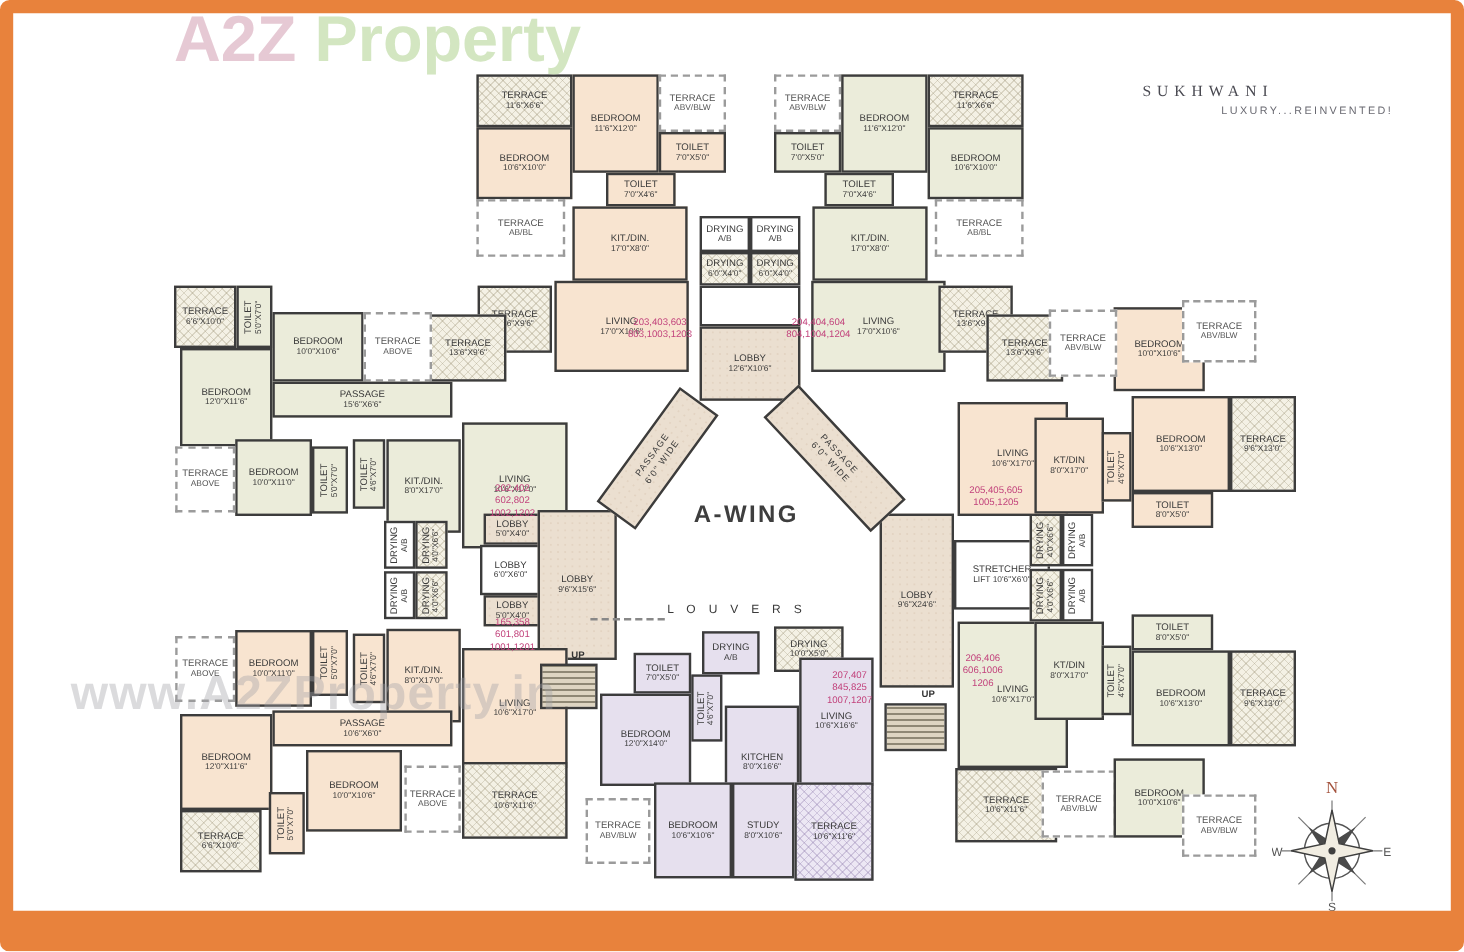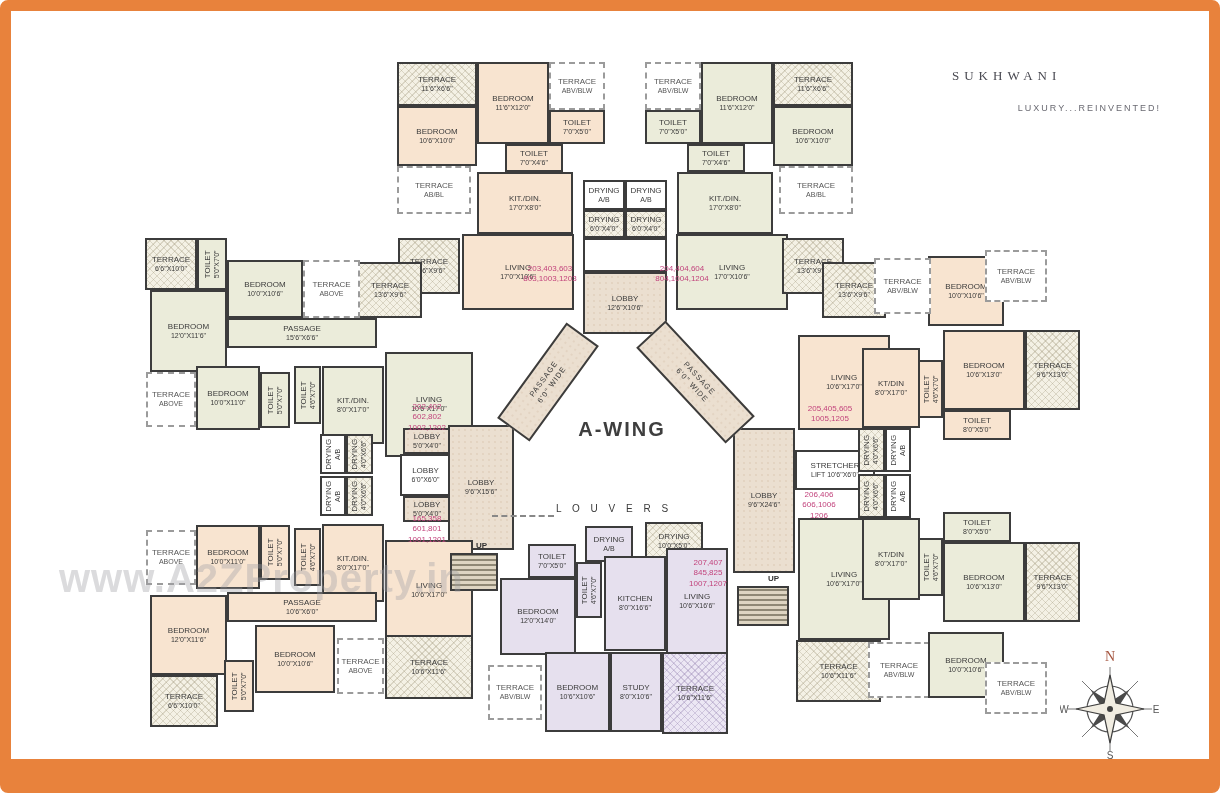--- a/index.html
+++ b/index.html
@@ -12,21 +12,21 @@
   .title sup{font-size:10px;}
   
   .logo{position:absolute;left:930px;top:68px;width:235px;z-index:4;text-align:center;
         font-family:"Liberation Serif", serif;color:#45454d;}
   .sukhwani{font-size:13px;letter-spacing:5px;text-align:left;padding-left:22px;color:#4a4a52;}
   .celaeno{font-size:29px;letter-spacing:7px;display:flex;align-items:flex-end;justify-content:center;height:36px;}
   .logo-a{position:relative;display:inline-block;width:28px;height:30px;margin:0 3px;}
   .logo-a svg{position:absolute;left:0;bottom:2px;}
   .logo-sun{position:absolute;left:-3px;top:-27px;width:34px;height:34px;border-radius:50%;
             background:linear-gradient(180deg,#31a7d6 0%,#5f7cc0 55%,#8a5ca1 100%);}
-  .tagline{font-size:9px;letter-spacing:2px;color:#6a6a72;text-align:right;padding-right:4px;margin-top:19px;
+  .tagline{font-size:9px;letter-spacing:2px;color:#6a6a72;text-align:right;padding-right:4px;margin-top:3px;
            font-family:"Liberation Sans", sans-serif;}
   
   .wm-top{position:absolute;left:145px;top:2px;font-size:54px;font-weight:bold;z-index:6;white-space:nowrap;
           font-family:"Liberation Sans", sans-serif;}
   .wm-a2z{color:rgba(222,183,198,0.75);}
   .wm-prop{color:rgba(193,219,167,0.70);}
   .wm-mid{position:absolute;left:59px;top:556px;font-size:40px;font-weight:bold;color:rgba(160,160,165,0.38);
           z-index:6;letter-spacing:1px;white-space:nowrap;}
   
   .room{position:absolute;border:2px solid #3c3c3c;box-sizing:border-box;display:flex;align-items:center;
@@ -68,20 +68,21 @@
   .uplbl{position:absolute;font-size:8px;font-weight:bold;color:#333;z-index:3;}
   #up-left{left:476px;top:541px;}
   #up-right{left:768px;top:574px;}
   .compass{position:absolute;left:1060px;top:645px;z-index:4;}
 </style>
 </head>
 <body>
 
 <div class="page">
 
+  <div class="wm-top"><span class="wm-a2z">A2Z</span>&nbsp;<span class="wm-prop">Property</span></div>
   <div class="wm-mid">www.A2ZProperty.in</div>
 
 
   <div class="logo">
     <div class="sukhwani">SUKHWANI</div>
     <div class="tagline">LUXURY...REINVENTED!</div>
   </div>
 
   <div id="rooms">
       <div class="room fill-hatch" style="left: 397px; top: 62px; width: 80px; height: 44px;">
@@ -467,21 +468,21 @@
           <div class="rlabel">TOILET</div>
           <div class="rdims">7'0"X5'0"</div>
         </div>
       </div>
       <div class="room fill-lav vert" style="left: 576px; top: 562px; width: 26px; height: 56px;">
         <div class="rwrap">
           <div class="rlabel">TOILET</div>
           <div class="rdims">4'6"X7'0"</div>
         </div>
       </div>
-      <div class="room fill-lav" style="left: 604px; top: 556px; width: 62px; height: 95px;">
+      <div class="room fill-lav" style="left: 604px; top: 588px; width: 62px; height: 95px;">
         <div class="rwrap">
           <div class="rlabel">KITCHEN</div>
           <div class="rdims">8'0"X16'6"</div>
         </div>
       </div>
       <div class="room fill-lav" style="left: 666px; top: 548px; width: 62px; height: 107px;">
         <div class="rwrap">
           <div class="rlabel">LIVING</div>
           <div class="rdims">10'6"X16'6"</div>
         </div>
@@ -515,21 +516,21 @@
           <div class="rlabel">TERRACE</div>
           <div class="rdims">10'6"X11'6"</div>
         </div>
       </div>
       <div class="room fill-tan" style="left: 733px; top: 428px; width: 62px; height: 145px;">
         <div class="rwrap">
           <div class="rlabel">LOBBY</div>
           <div class="rdims">9'6"X24'6"</div>
         </div>
       </div>
-      <div class="room fill-white" style="left: 795px; top: 450px; width: 80px; height: 40px;">
+      <div class="room fill-white" style="left: 795px; top: 450px; width: 80px; height: 58px;">
         <div class="rwrap">
           <div class="rlabel">STRETCHER</div>
           <div class="rdims">LIFT 10'6"X6'0"</div>
         </div>
       </div>
       <div class="room fill-hatch vert" style="left: 858px; top: 428px; width: 27px; height: 44px;">
         <div class="rwrap">
           <div class="rlabel">DRYING</div>
           <div class="rdims">4'0"X6'6"</div>
         </div>
@@ -683,21 +684,21 @@
       </div>
       <div class="flatnums" style="left: 398px; top: 514px; width: 58px;">
         <span>165,358</span>
         <span>601,801</span>
         <span>1001,1201</span>
       </div>
       <div class="flatnums" style="left: 800px; top: 404px; width: 60px;">
         <span>205,405,605</span>
         <span>1005,1205</span>
       </div>
-      <div class="flatnums" style="left: 796px; top: 490px; width: 46px;">
+      <div class="flatnums" style="left: 796px; top: 544px; width: 46px;">
         <span>206,406</span>
         <span>606,1006</span>
         <span>1206</span>
       </div>
       <div class="flatnums" style="left: 682px; top: 558px; width: 52px;">
         <span>207,407</span>
         <span>845,825</span>
         <span>1007,1207</span>
       </div>
     </div>

